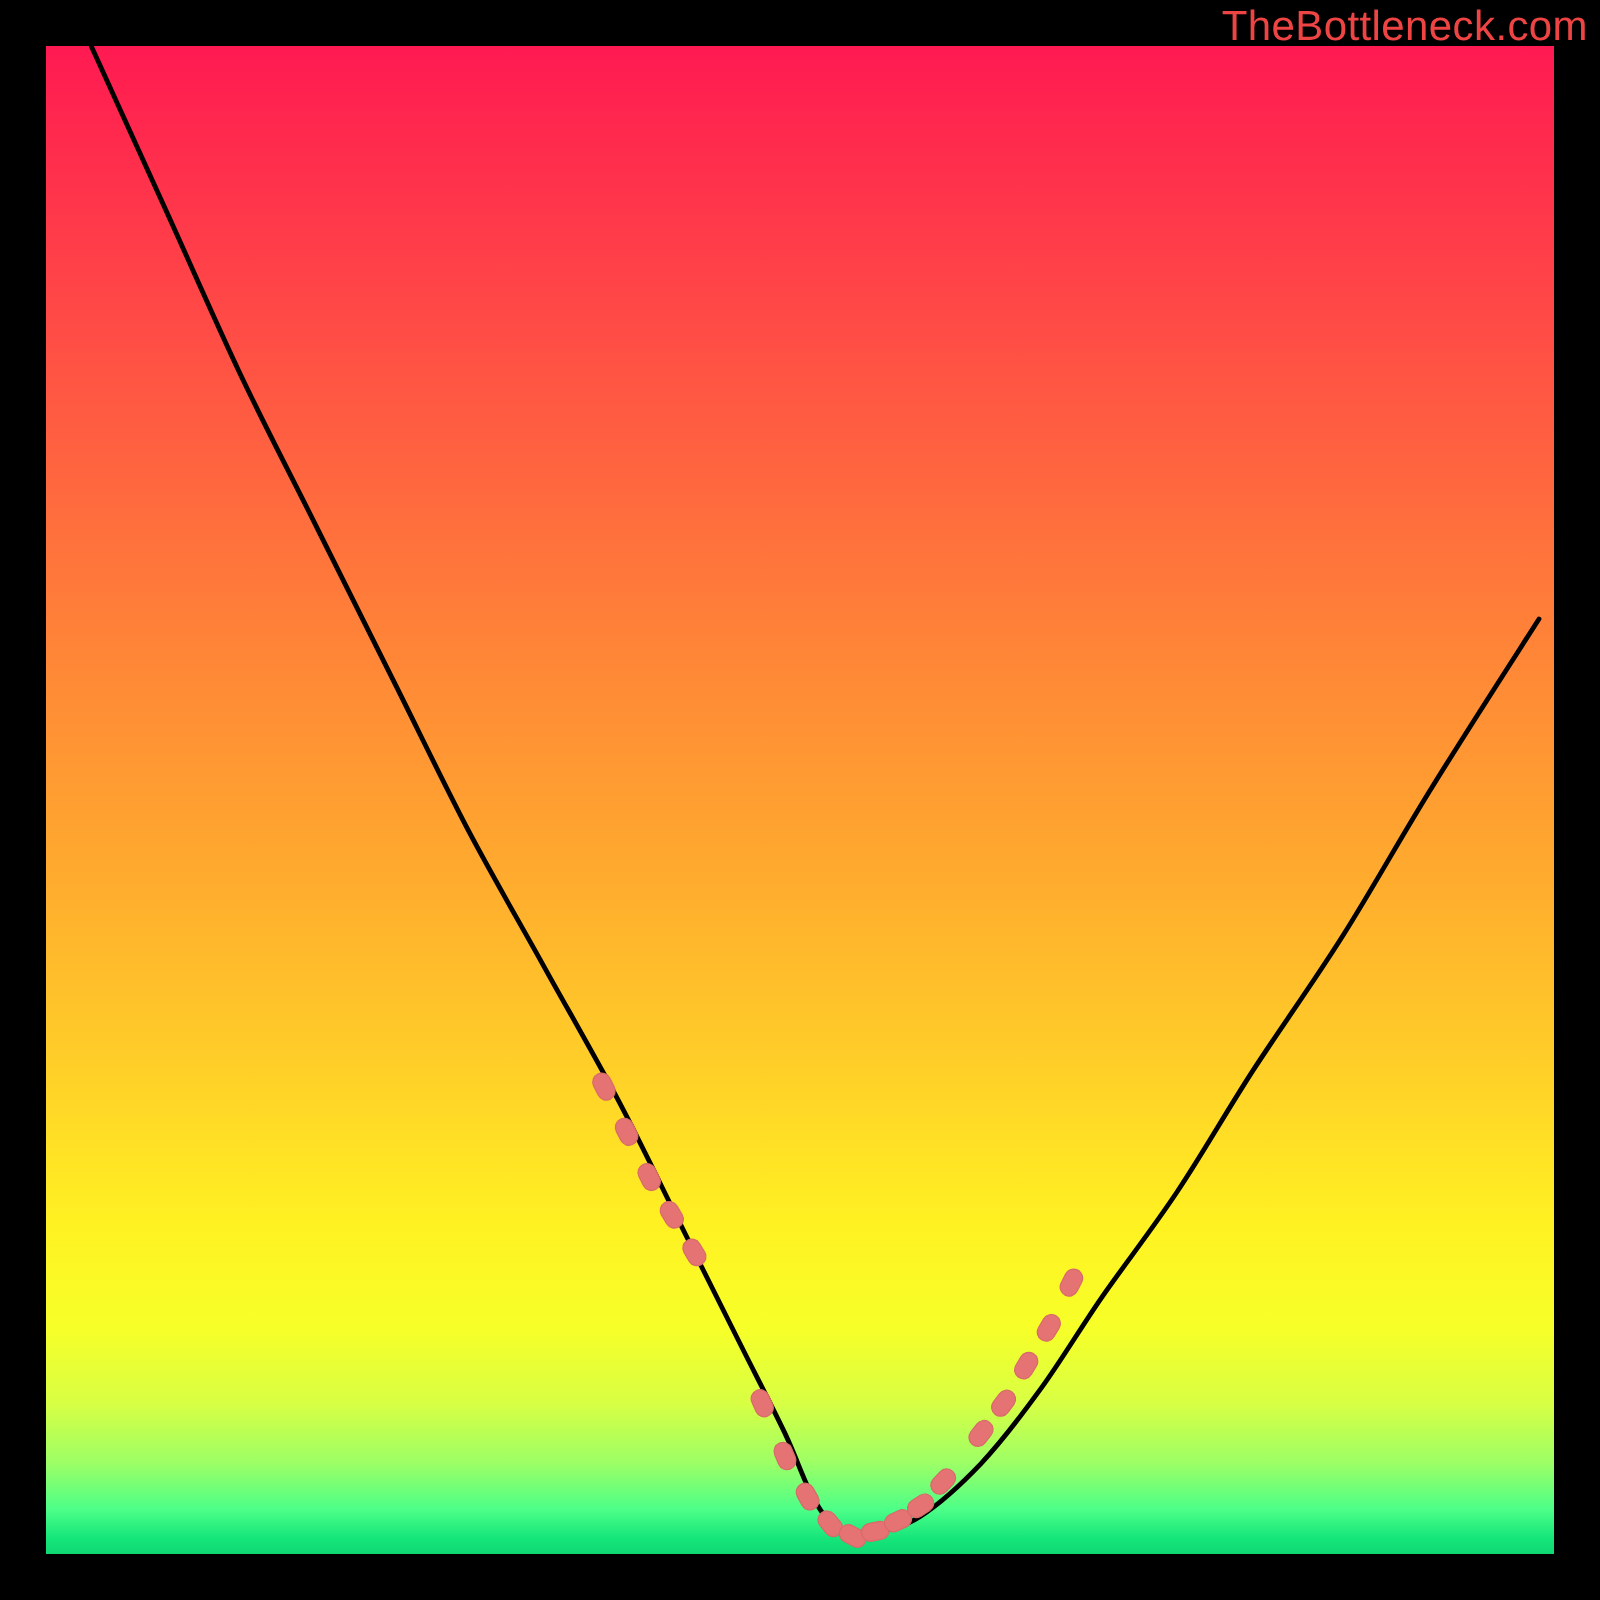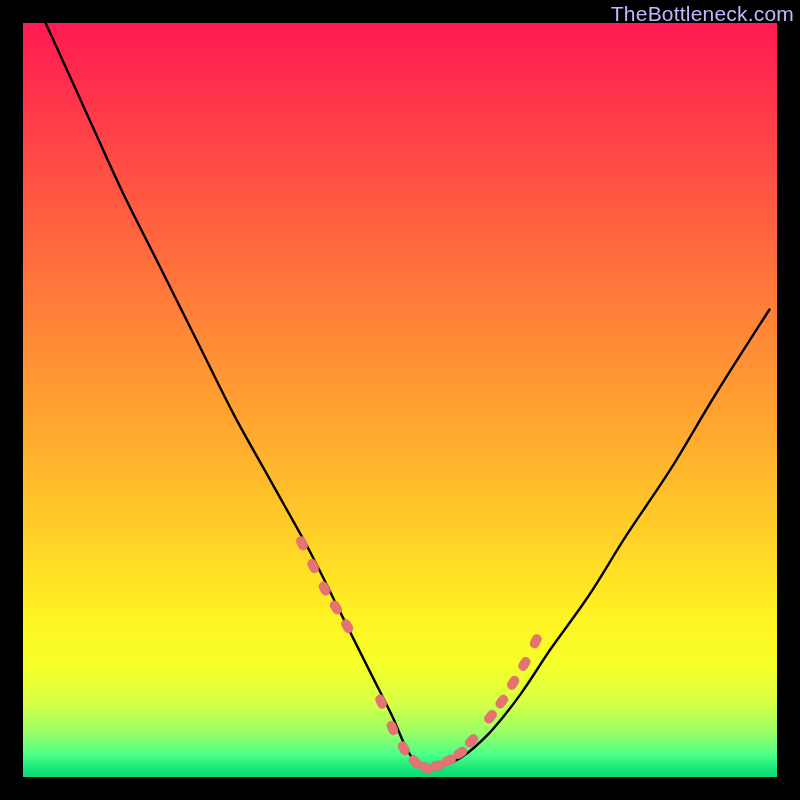--- a/index.html
+++ b/index.html
@@ -42,21 +42,21 @@
       #0fd873 100%
     );
   }
   .watermark {
     position: absolute;
     top: 2px;
     right: 6px;
     font-family: Arial, Helvetica, sans-serif;
     font-size: 21px;
     font-weight: 500;
-    color: #c4b5fd;
+    color: #ef4444;
     letter-spacing: 0.2px;
     user-select: none;
   }
   svg.curve {
     position: absolute;
     left: 0;
     top: 0;
     width: 754px;
     height: 754px;
     overflow: visible;

